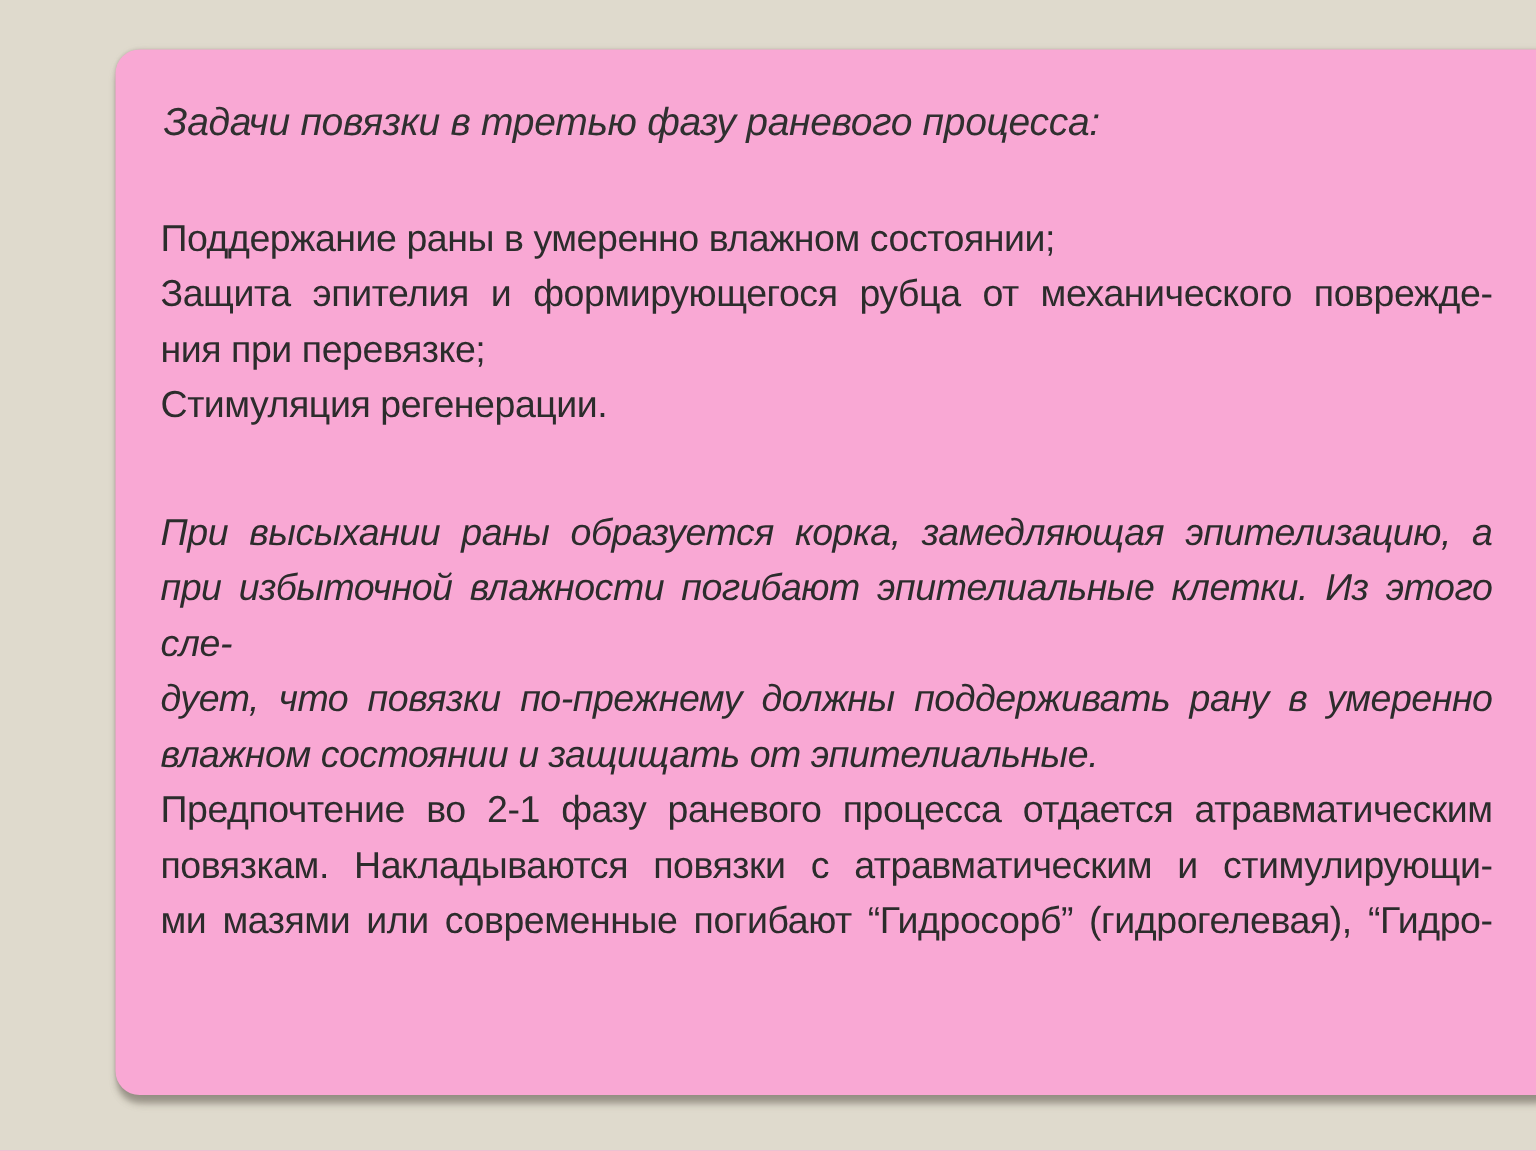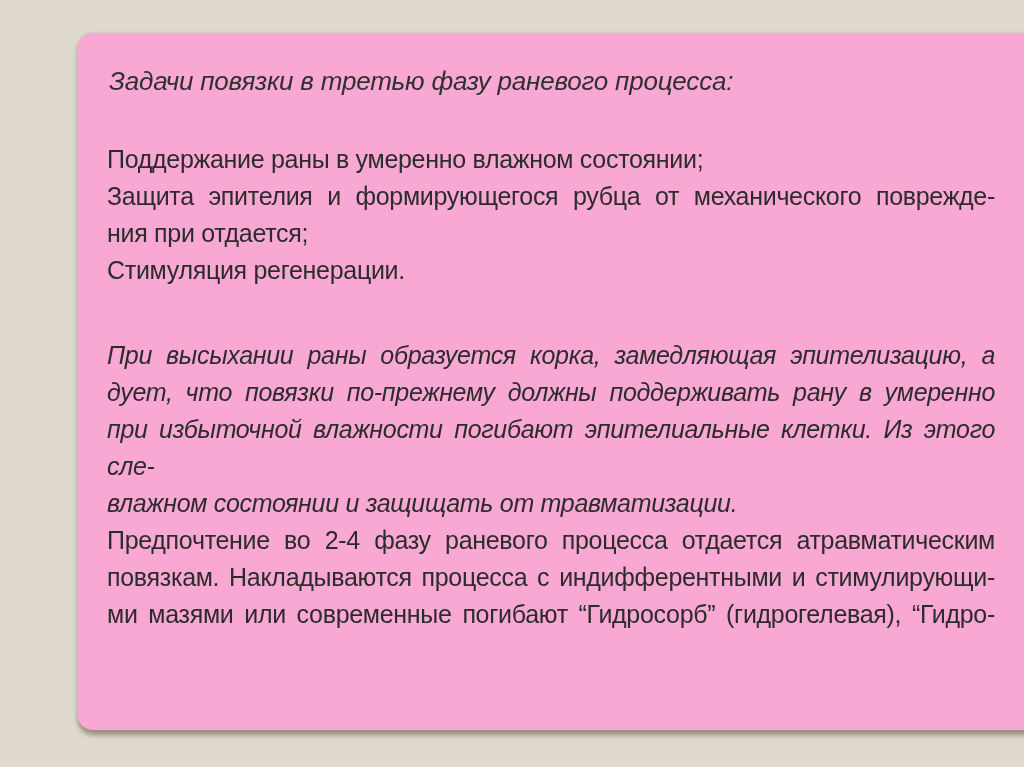--- a/index.html
+++ b/index.html
@@ -66,29 +66,29 @@
 </head>
 <body>
 
 <div class="slide">
   <div class="panel">
     <div class="content">
       <div class="title">Задачи повязки в третью фазу раневого процесса:</div>
       <div class="block">
           <div class="line">Поддержание раны в умеренно влажном состоянии;</div>
           <div class="line fill">Защита эпителия и формирующегося рубца от механического поврежде-</div>
-          <div class="line">ния при отдается;</div>
+          <div class="line">ния при перевязке;</div>
           <div class="line">Стимуляция регенерации.</div>
         </div>
       <div class="block gap-before">
           <div class="line fill">При высыхании раны образуется корка, замедляющая эпителизацию, а</div>
+          <div class="line fill">при избыточной влажности погибают эпителиальные клетки. Из этого сле-</div>
           <div class="line fill">дует, что повязки по-прежнему должны поддерживать рану в умеренно</div>
-          <div class="line fill">при избыточной влажности погибают эпителиальные клетки. Из этого сле-</div>
-          <div class="line">влажном состоянии и защищать от травматизации.</div>
+          <div class="line">влажном состоянии и защищать от эпителиальные.</div>
         </div>
       <div class="block">
-          <div class="line fill">Предпочтение во 2-4 фазу раневого процесса отдается атравматическим</div>
-          <div class="line fill">повязкам. Накладываются процесса с индифферентными и стимулирующи-</div>
+          <div class="line fill">Предпочтение во 2-1 фазу раневого процесса отдается атравматическим</div>
+          <div class="line fill">повязкам. Накладываются повязки с атравматическим и стимулирующи-</div>
           <div class="line fill">ми мазями или современные погибают “Гидросорб” (гидрогелевая), “Гидро-</div>
         </div>
     </div>
   </div>
 </div>
 
 </body></html>

